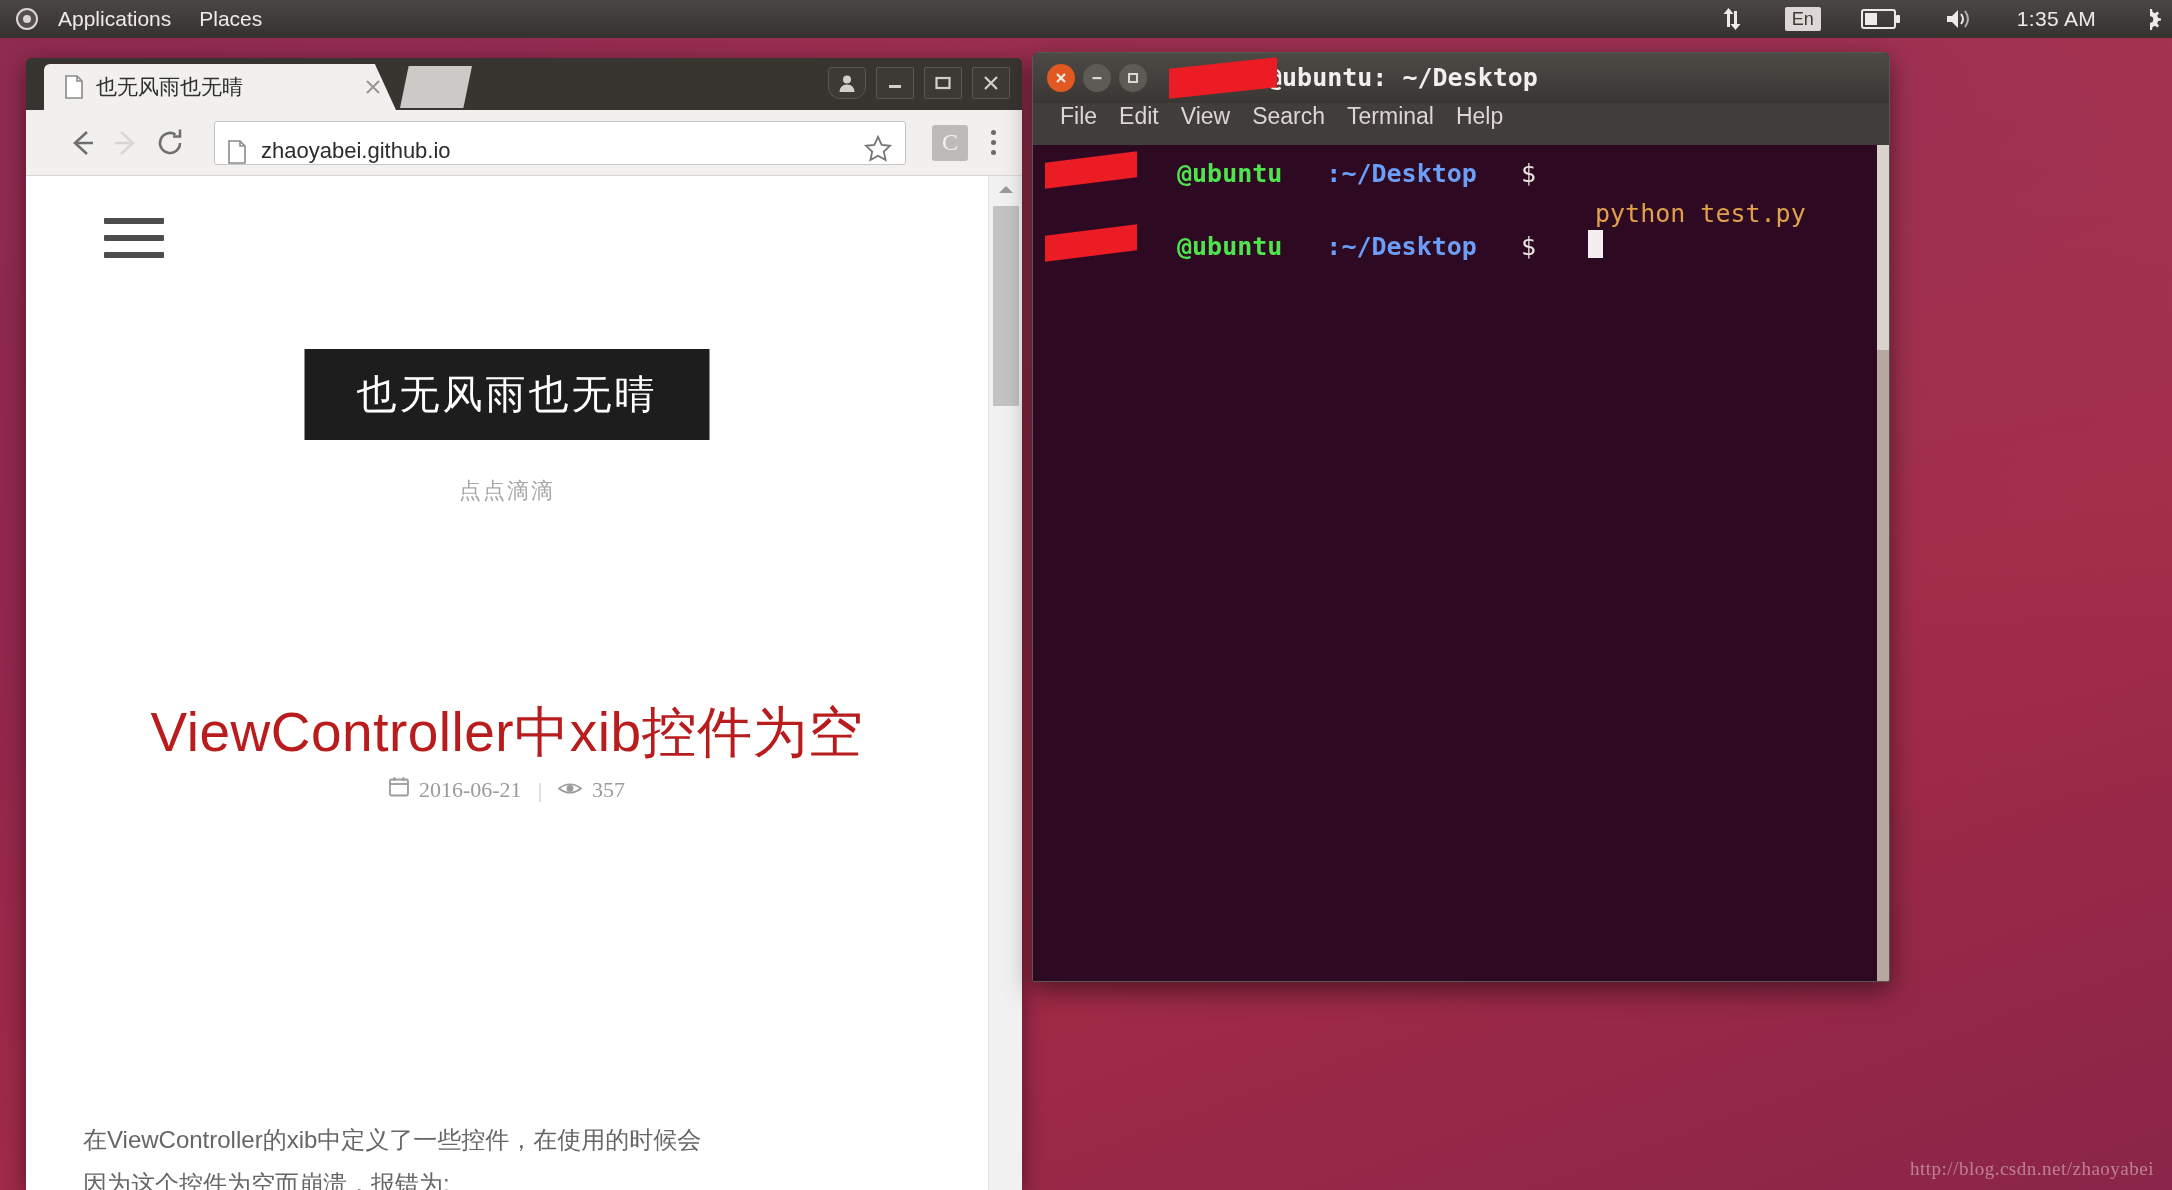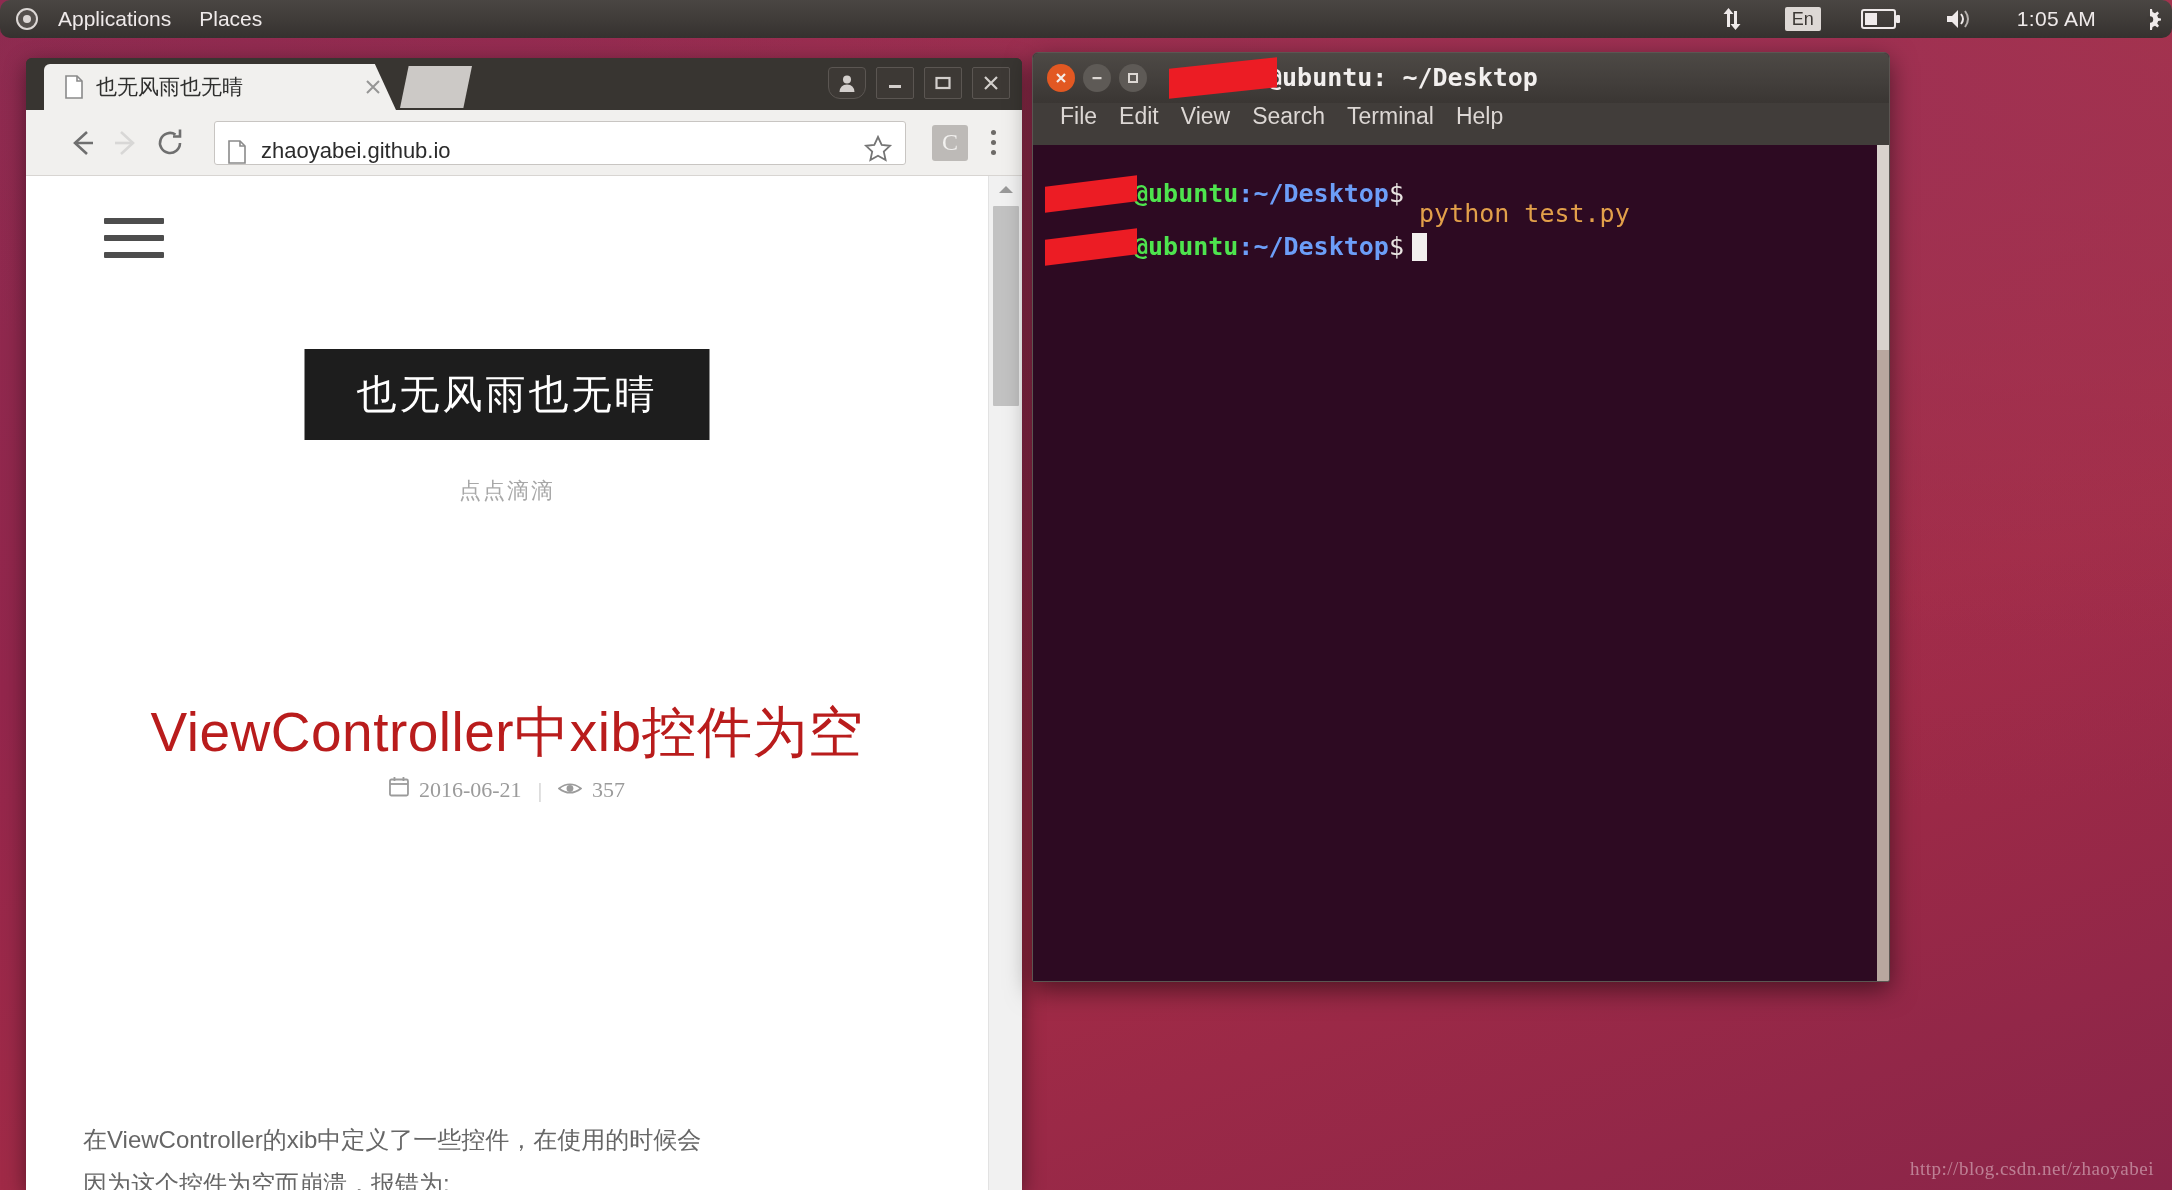--- a/index.html
+++ b/index.html
@@ -20,21 +20,20 @@
   }
 
   
   #top-panel {
     position: absolute; left: 0; top: 0;
     width: 2172px; height: 38px;
     background: linear-gradient(to bottom, #4a4643 0%, #3f3b38 55%, #35312f 100%);
     display: flex; align-items: center;
     color: #efeaea; font-size: 21px;
     z-index: 50;
-    border-radius: 10px;
   }
   #top-panel .panel-left { display: flex; align-items: center; gap: 0; padding-left: 8px; }
   #top-panel .panel-right { margin-left: auto; display: flex; align-items: center; padding-right: 4px; gap: 16px; }
   .panel-item { padding: 0 14px; height: 38px; display: flex; align-items: center; white-space: nowrap; }
   .ubuntu-logo {
     width: 22px; height: 22px; border-radius: 50%;
     border: 2px solid #dcd7d5; position: relative; margin: 0 6px 0 8px;
     background: #55504d;
   }
   .ubuntu-logo::after {
@@ -211,21 +210,21 @@
   }
   #term-menubar span { padding: 0 11px; white-space: nowrap; }
   #term-body {
     position: relative;
     height: 838px; background: #2d0a22;
     padding: 12px 0 0 12px;
     font-family: "DejaVu Sans Mono", monospace;
     font-size: 25px; line-height: 1.32;
     overflow: hidden;
   }
-  .term-line { white-space: nowrap; display: flex; align-items: center; }
+  .term-line { white-space: nowrap; display: flex; align-items: flex-start; gap: 44px; }
   .t-red-block {
     display: inline-block; width: 92px; height: 26px; background: #ec1c24;
     transform: skewY(-7deg); margin-right: -4px; flex: none;
   }
   .t-user { color: #4ee44e; font-weight: bold; }
   .t-path { color: #6c9ef8; font-weight: bold; }
   .t-dollar { color: #e8e4e1; }
   .t-orange { color: #e2a04a; }
   .cursor { display: inline-block; width: 15px; height: 28px; background: #f2efee; margin-left: 8px; }
   #term-scrollbar {
@@ -271,21 +270,21 @@
           <rect x="35" y="7" width="4" height="8" rx="1" fill="#efeaea"></rect>
         </svg>
       </div>
       <div class="panel-item">
         <svg class="icon-svg" width="30" height="24" viewBox="0 0 30 24">
           <path d="M2 9 L7 9 L13 3 L13 21 L7 15 L2 15 Z" fill="#efeaea"></path>
           <path d="M16 7 Q20 12 16 17" fill="none" stroke="#efeaea" stroke-width="2"></path>
           <path d="M20 4 Q26 12 20 20" fill="none" stroke="#b6b1ae" stroke-width="2"></path>
         </svg>
       </div>
-      <div id="clock" class="panel-item">1:05 AM</div>
+      <div id="clock" class="panel-item">1:35 AM</div>
       <div class="panel-item" style="padding-right:6px;">
         <svg class="icon-svg" width="24" height="24" viewBox="0 0 24 24">
           <path d="M12 2 L14 2 L14.5 5 L17 6.2 L19.5 4.6 L21 6.2 L19.2 8.5 L20.2 11 L23 11.5 L23 13.5 L20.2 14 L19.2 16.5 L21 18.8 L19.5 20.4 L17 18.8 L14.5 20 L14 23 L12 23 Z" fill="#efeaea"></path>
           <circle cx="12" cy="12.5" r="3.2" fill="#3f3b38"></circle>
         </svg>
       </div>
     </div>
   </div>
 
   <div id="chrome-window">

